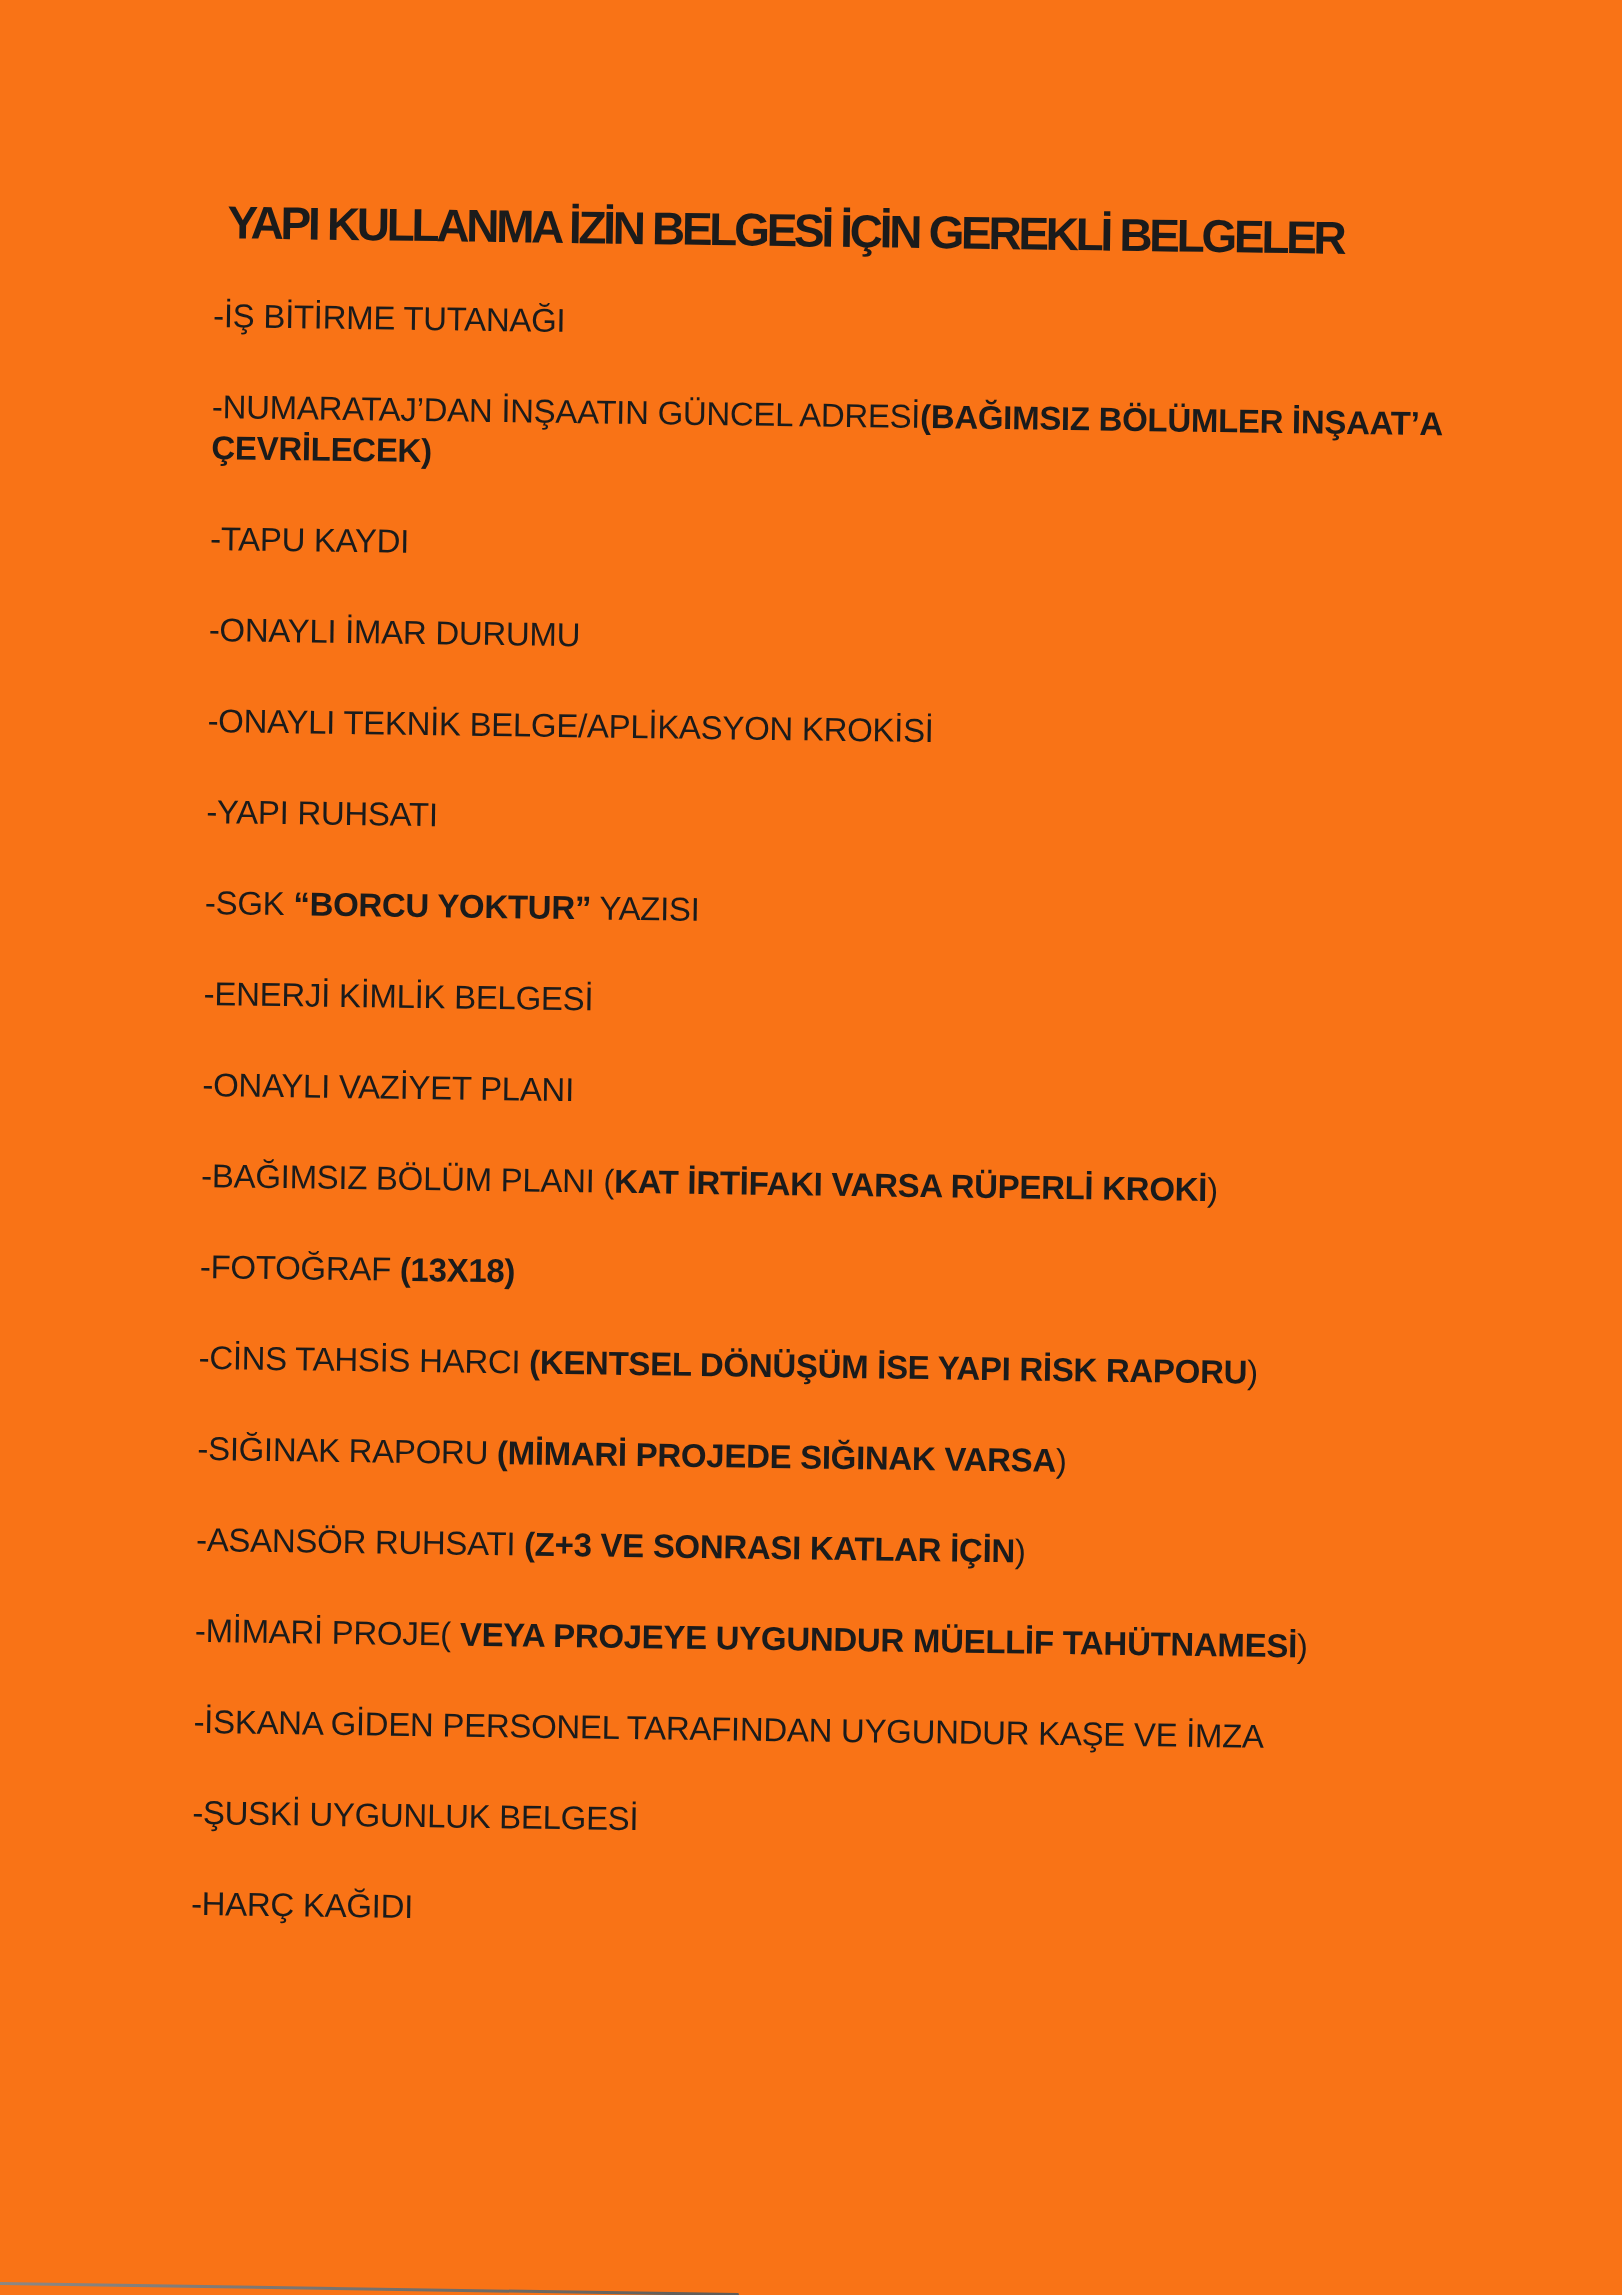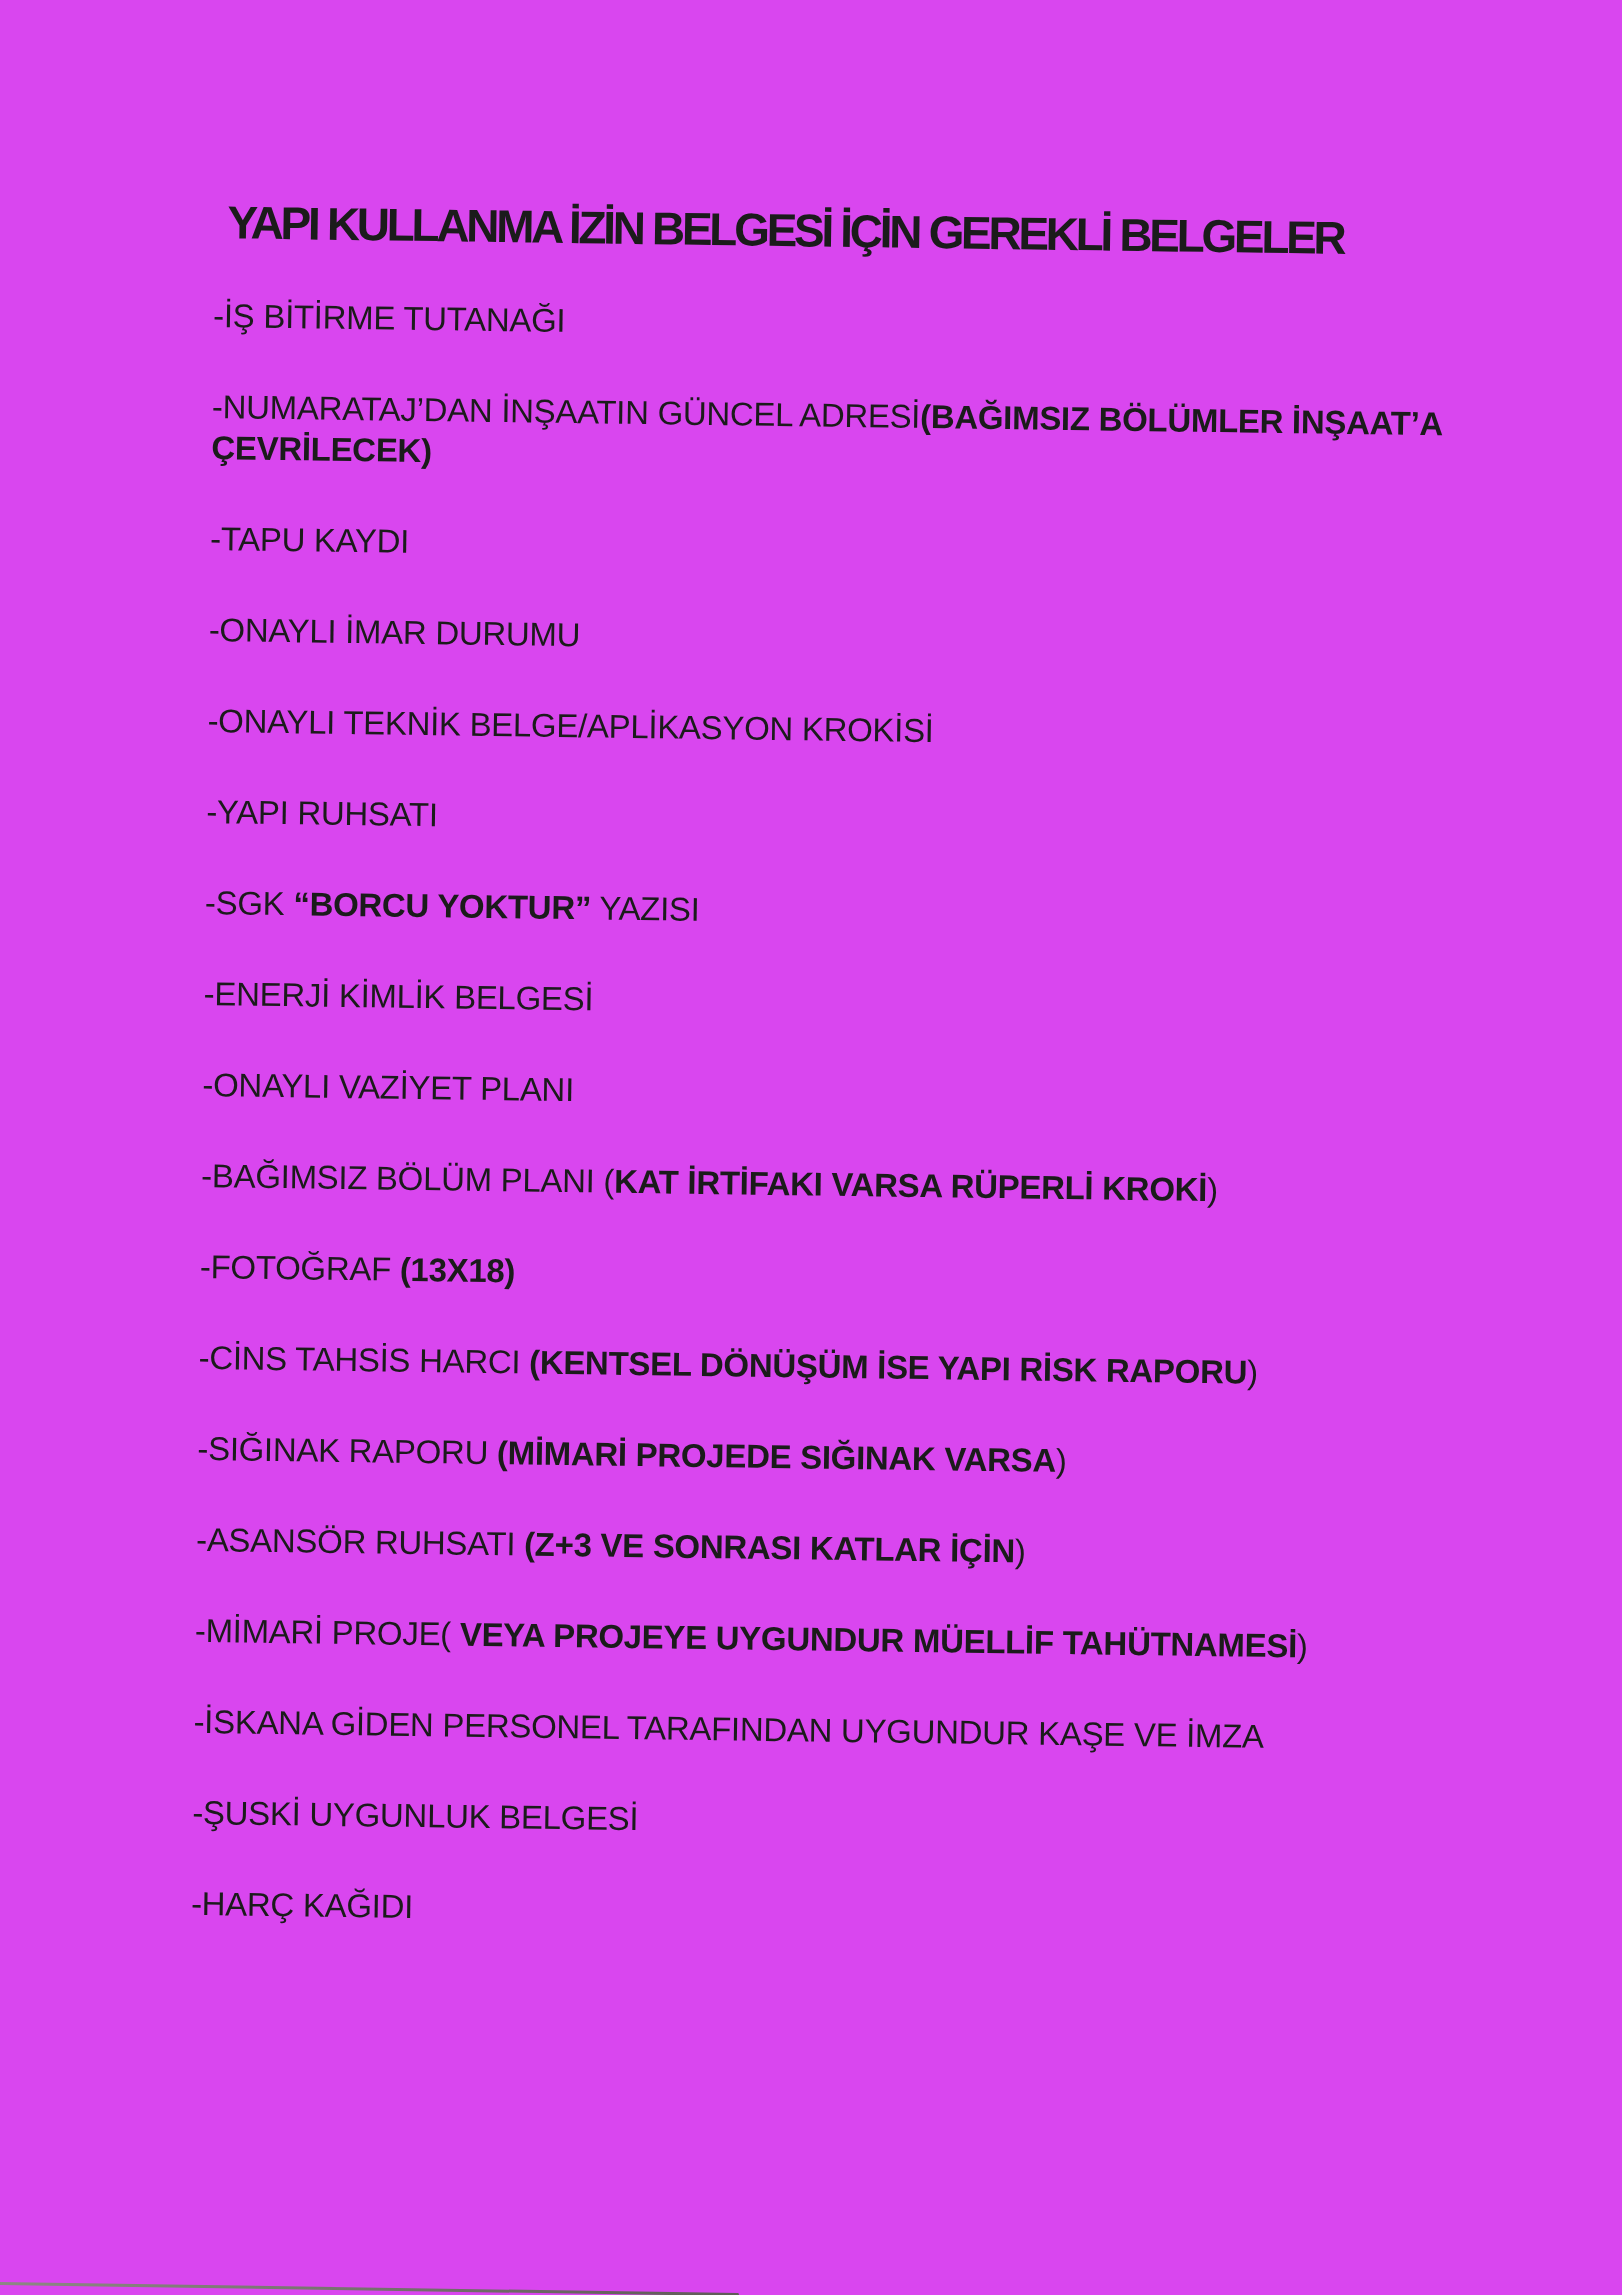--- a/index.html
+++ b/index.html
@@ -6,21 +6,21 @@
     margin: 0;
     padding: 0;
     width: 1623px;
     height: 2295px;
     background: #ffffff;
   }
   .page {
     position: relative;
     width: 1623px;
     height: 2295px;
-    background: #d946ef;
+    background: #f97316;
     overflow: hidden;
     font-family: "Liberation Sans", "DejaVu Sans", sans-serif;
     color: #1b1b1b;
   }
   
   .content {
     position: absolute;
     left: 203px;
     top: 196px;
     width: 1335px;

